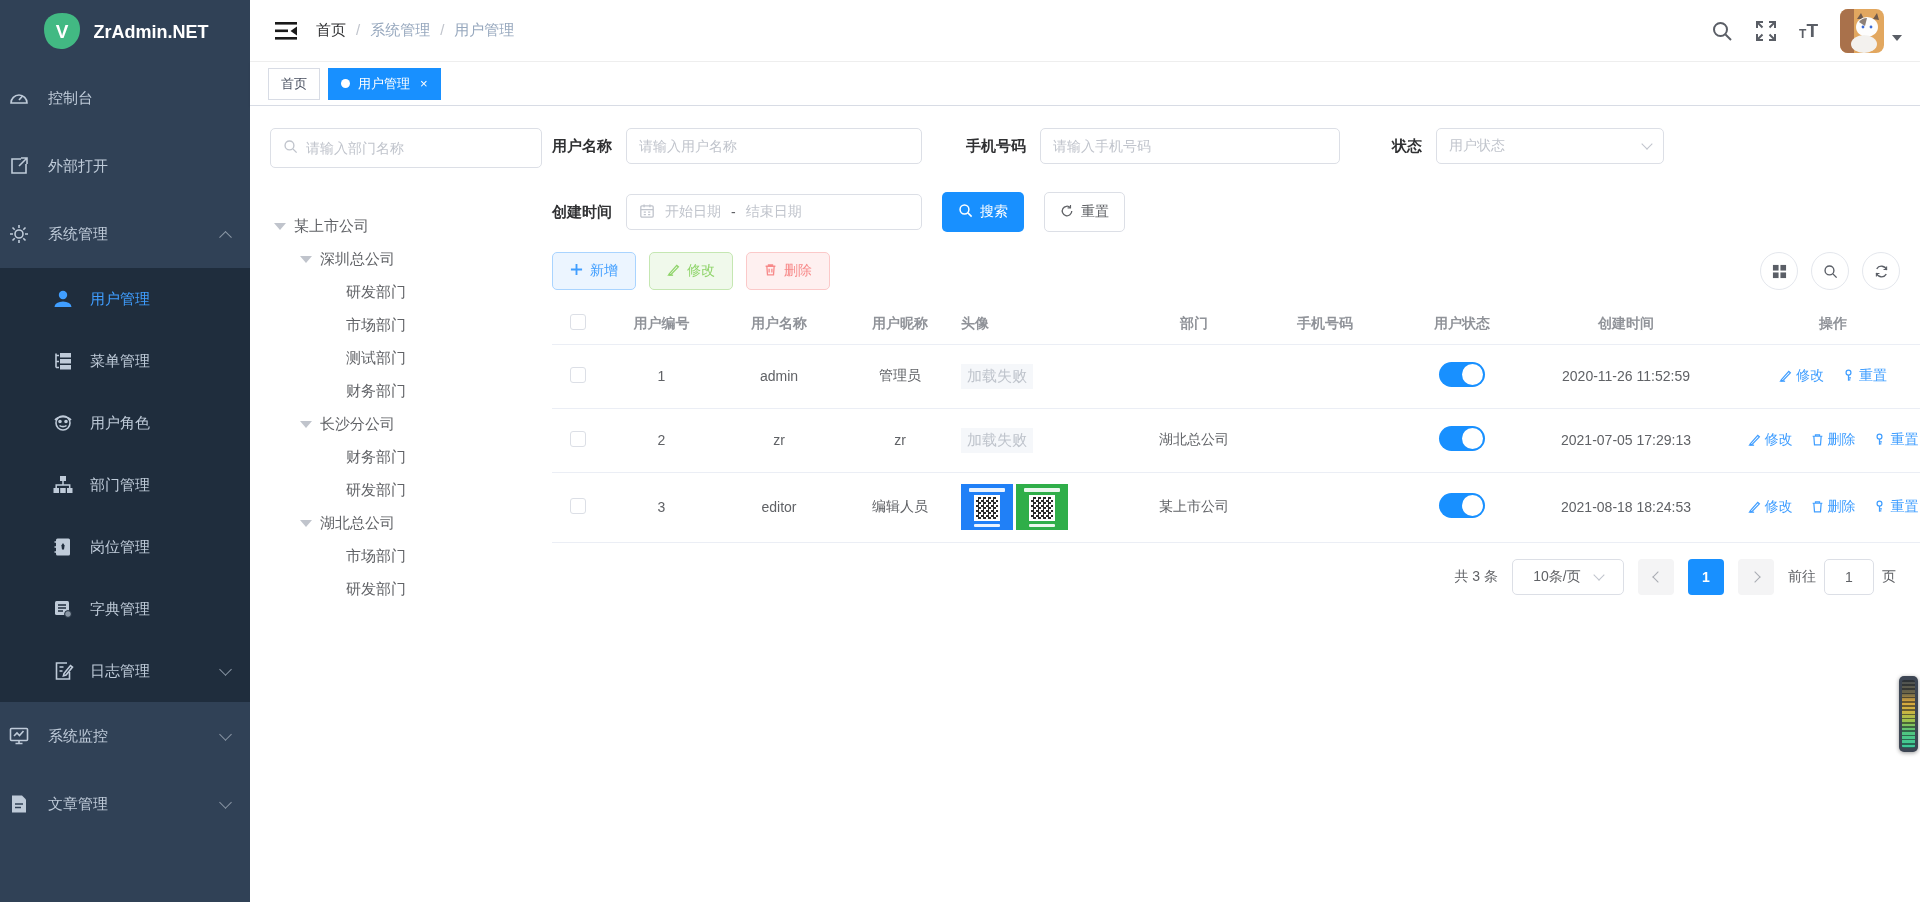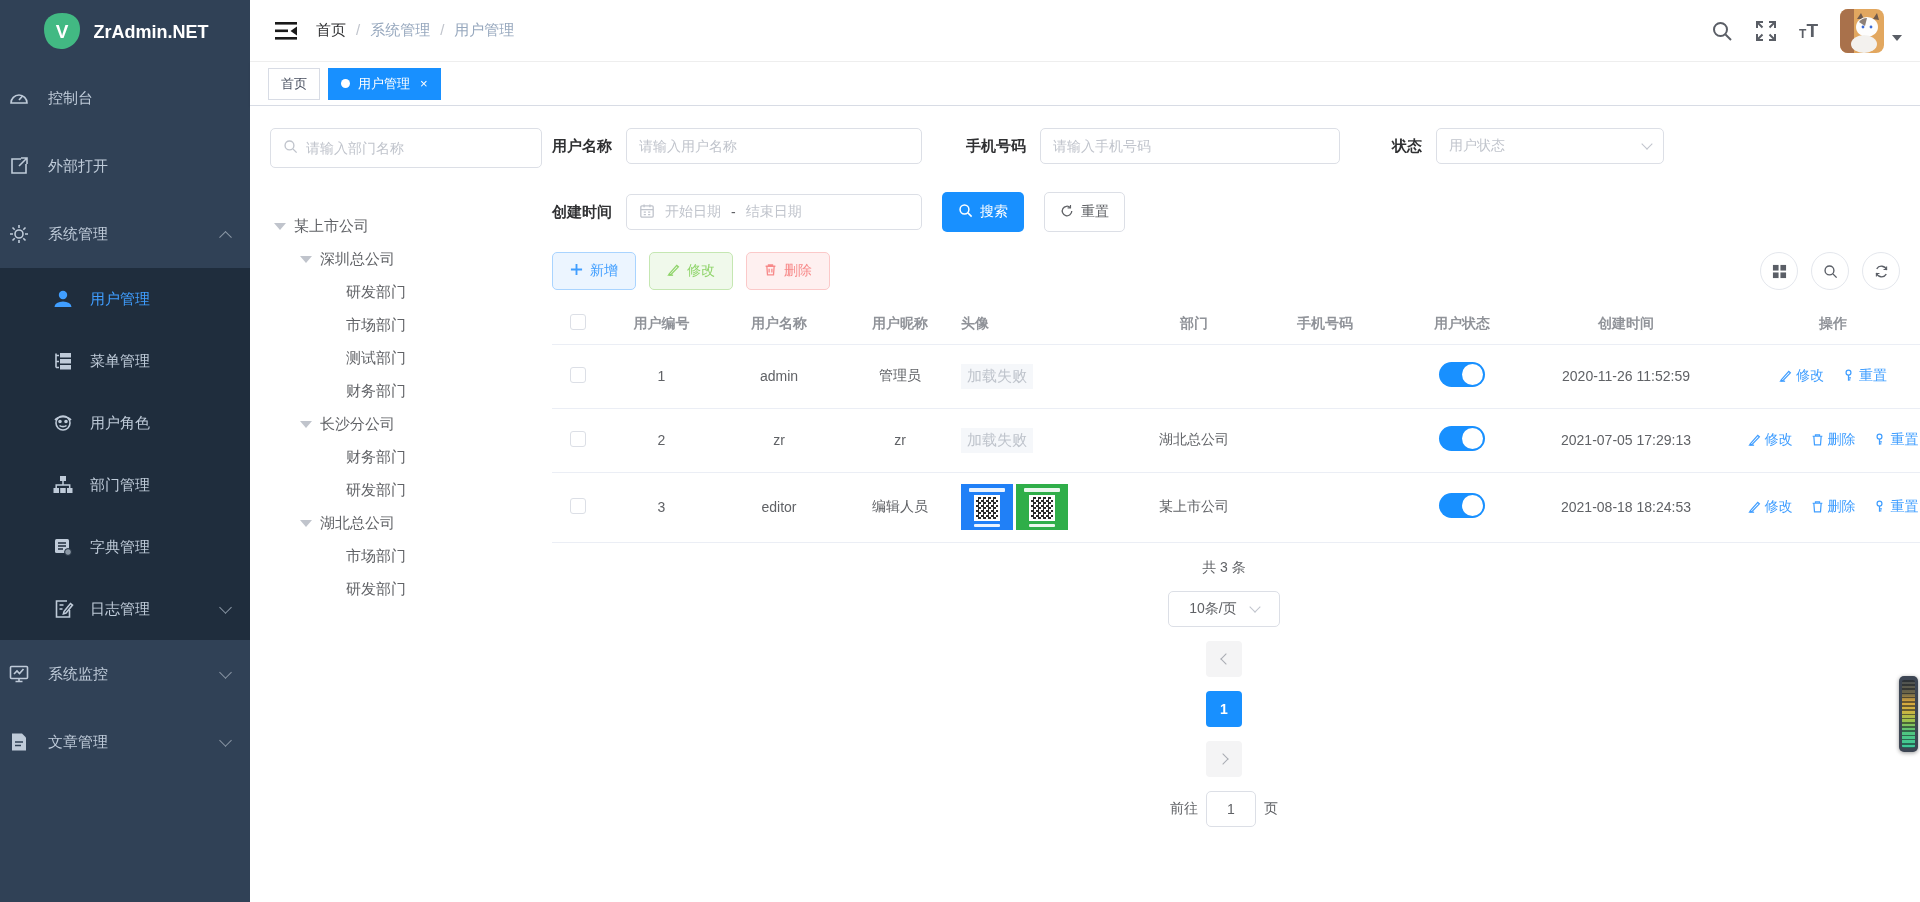--- a/index.html
+++ b/index.html
@@ -103,21 +103,21 @@
   .qr .txt { height:4px; width:78%; background:rgba(255,255,255,.9); border-radius:1px; }
   .qr .txt.short { width:55%; height:3px; }
   .qr .code { width:26px; height:26px; border:2px solid #fff; background:#fff;
     background-image:repeating-conic-gradient(#2a2a2a 0% 25%, #fff 0% 50%); background-size:5px 5px; }
   .switch { width:46px; height:25px; border-radius:13px; background:#1890ff; position:relative; display:inline-block; cursor:pointer; }
   .switch::after { content:""; position:absolute; right:2px; top:2px; width:21px; height:21px; border-radius:50%; background:#fff; }
   .act-link { color:#409eff; cursor:pointer; display:inline-flex; align-items:center; gap:4px; margin:0 7px; white-space:nowrap; }
   svg.blue-ic { stroke:#409eff; fill:none; stroke-width:1.5; }
 
   
-  .pager { display:flex; align-items:center; justify-content:flex-end; margin-top:16px; gap:14px; padding-right:4px;flex-direction:column; }
+  .pager { display:flex; align-items:center; justify-content:flex-end; margin-top:16px; gap:14px; padding-right:4px; }
   .pg-total { color:#606266; }
   .pg-size { width:112px; height:36px; border:1px solid #dcdfe6; border-radius:5px; display:flex; align-items:center; justify-content:center; gap:14px; color:#606266; cursor:pointer; }
   .pg-btn { width:36px; height:36px; border-radius:4px; background:#f4f4f5; display:flex; align-items:center; justify-content:center; cursor:pointer; }
   .pg-btn .a { width:8px; height:8px; border-right:1.6px solid #a8abb2; border-bottom:1.6px solid #a8abb2; }
   .pg-btn .a.left { transform:rotate(135deg); margin-left:3px; }
   .pg-btn .a.right { transform:rotate(-45deg); margin-right:3px; }
   .pg-page { width:36px; height:36px; border-radius:4px; background:#1890ff; color:#fff; display:flex; align-items:center; justify-content:center; font-weight:bold; cursor:pointer; }
   .pg-goto { display:flex; align-items:center; gap:8px; color:#606266; }
   .pg-goto input { width:50px; height:36px; border:1px solid #dcdfe6; border-radius:5px; text-align:center; font-size:14px; color:#606266; outline:none; font-family:inherit; }
 
@@ -212,20 +212,30 @@
         <span class="mi-icon">
           <svg viewBox="0 0 22 22">
               <rect x="8" y="2" width="6" height="5" fill="#bfcbd9"></rect>
               <rect x="1.5" y="14" width="5.5" height="5" fill="#bfcbd9"></rect>
               <rect x="8.2" y="14" width="5.5" height="5" fill="#bfcbd9"></rect>
               <rect x="15" y="14" width="5.5" height="5" fill="#bfcbd9"></rect>
               <path d="M11 7 v4 M4.2 14 v-3 h13.5 v3" stroke="#bfcbd9" stroke-width="1.5" fill="none"></path>
             </svg>
         </span>
         <span class="mi-label">部门管理</span>
+      </div>
+      <div class="menu-item">
+        <span class="mi-icon">
+          <svg viewBox="0 0 22 22">
+              <rect x="4" y="2.5" width="14" height="17" rx="1.5" fill="#bfcbd9"></rect>
+              <path d="M4 6 h-1.5 M4 11 h-1.5 M4 16 h-1.5" stroke="#bfcbd9" stroke-width="1.6"></path>
+              <path d="M11 7 l1.6 2.5 -0.6 4 h-2 l-0.6 -4 Z" fill="#1f2d3d"></path>
+            </svg>
+        </span>
+        <span class="mi-label">岗位管理</span>
       </div>
       <div class="menu-item">
         <span class="mi-icon">
           <svg viewBox="0 0 22 22">
               <rect x="3" y="3" width="14" height="14" rx="1.5" fill="#bfcbd9"></rect>
               <path d="M6 7 h8 M6 10 h8 M6 13 h5" stroke="#1f2d3d" stroke-width="1.4"></path>
               <circle cx="16" cy="16" r="3.4" fill="#8a97a5" stroke="#1f2d3d" stroke-width="1"></circle>
             </svg>
         </span>
         <span class="mi-label">字典管理</span>

